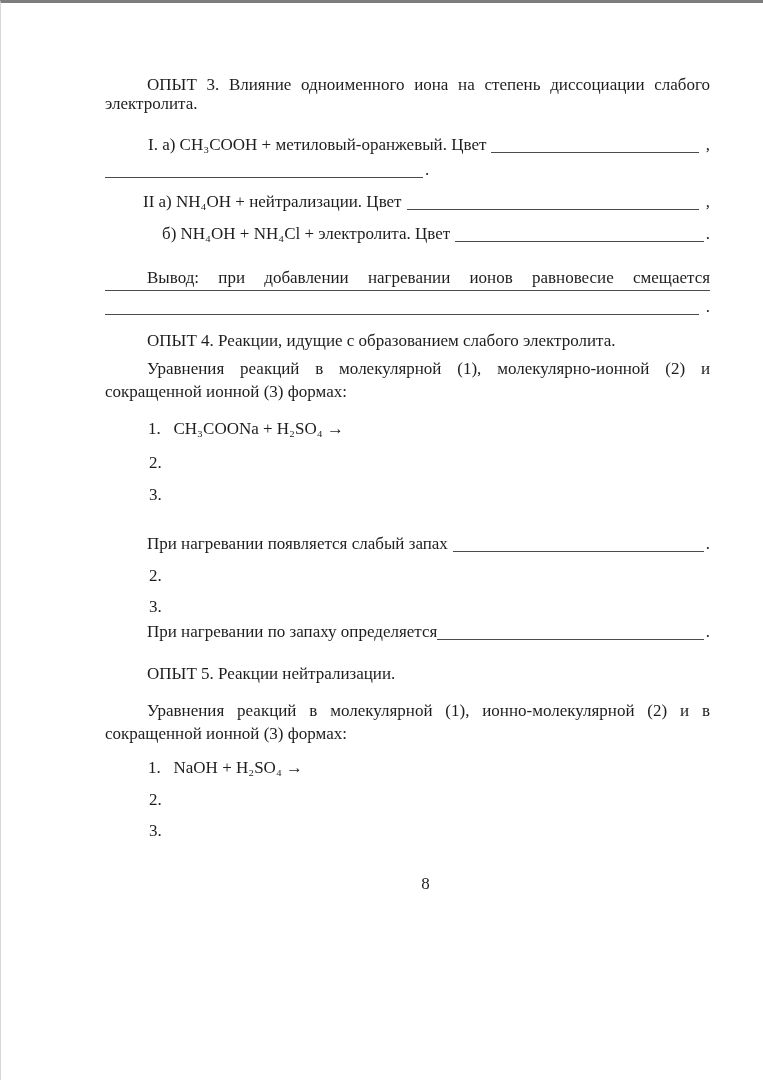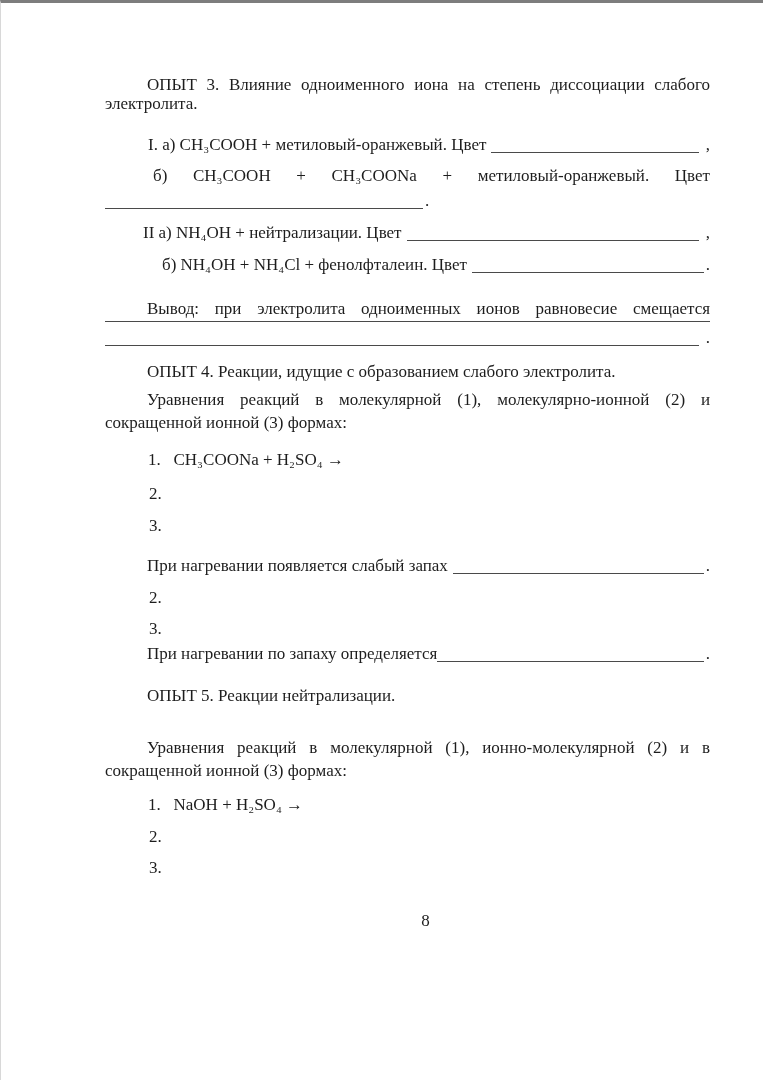--- a/index.html
+++ b/index.html
@@ -40,74 +40,73 @@
 
   <div class="fj" style="padding-left:42px; line-height:19px">ОПЫТ 3. Влияние одноименного иона на степень диссоциации слабого</div>
   <div class="ln" style="line-height:19px">электролита.</div>
 
   <div class="bl" style="margin-top:19px; padding-left:43px">
     <span class="pre">I. а) CH₃COOH + метиловый-оранжевый. Цвет</span>
     <span class="blank"></span>
     <span class="post spaced">,</span>
   </div>
 
-  <div class="fj" style="margin-top:6px; padding-left:48px">б) CH₃COOH + CH₃COONa + метиловый-оранжевый. Цвет</div>
   <div class="bl">
     <span class="blank noleft fixed"></span>
     <span class="post">.</span>
   </div>
 
   <div class="bl" style="margin-top:7px; padding-left:38px">
     <span class="pre">II а) NH₄OH + нейтрализации. Цвет</span>
     <span class="blank"></span>
     <span class="post spaced">,</span>
   </div>
 
   <div class="bl" style="margin-top:7px; padding-left:57px">
-    <span class="pre">б) NH₄OH + NH₄Cl + фенолфталеин. Цвет</span>
+    <span class="pre">б) NH₄OH + NH₄Cl + электролита. Цвет</span>
     <span class="blank"></span>
     <span class="post">.</span>
   </div>
 
-  <div class="fj" style="margin-top:20px; padding-left:42px; line-height:24px">Вывод: при электролита одноименных ионов равновесие смещается</div>
+  <div class="fj" style="margin-top:20px; padding-left:42px; line-height:24px">Вывод: при добавлении нагревании ионов равновесие смещается</div>
   <div class="bl" style="line-height:24px">
     <span class="blank noleft"></span>
   </div>
   <div class="bl" style="line-height:24px">
     <span class="blank noleft"></span>
     <span class="post spaced">.</span>
   </div>
 
   <div class="ln" style="margin-top:9px; padding-left:42px">ОПЫТ 4. Реакции, идущие с образованием слабого электролита.</div>
 
   <div class="fj" style="margin-top:4px; padding-left:42px; line-height:23px">Уравнения реакций в молекулярной (1), молекулярно-ионной (2) и</div>
   <div class="ln" style="line-height:23px">сокращенной ионной (3) формах:</div>
 
   <div class="ln" style="margin-top:13px; padding-left:43px">1.&nbsp;&nbsp; CH₃COONa + H₂SO₄ →</div>
   <div class="ln" style="margin-top:9px; padding-left:44px">2.</div>
   <div class="ln" style="margin-top:7px; padding-left:44px">3.</div>
 
-  <div class="bl" style="margin-top:15px; padding-left:42px">
+  <div class="bl" style="margin-top:24px; padding-left:42px">
     <span class="pre">При нагревании появляется слабый запах</span>
     <span class="blank"></span>
     <span class="post">.</span>
   </div>
 
   <div class="ln" style="margin-top:7px; padding-left:44px">2.</div>
   <div class="ln" style="margin-top:6px; padding-left:44px">3.</div>
 
   <div class="bl" style="padding-left:42px">
     <span class="pre">При нагревании по запаху определяется</span>
     <span class="blank noleft"></span>
     <span class="post">.</span>
   </div>
 
   <div class="ln" style="margin-top:17px; padding-left:42px">ОПЫТ 5. Реакции нейтрализации.</div>
 
-  <div class="fj" style="margin-top:28px; padding-left:42px; line-height:23px">Уравнения реакций в молекулярной (1), ионно-молекулярной (2) и в</div>
+  <div class="fj" style="margin-top:13px; padding-left:42px; line-height:23px">Уравнения реакций в молекулярной (1), ионно-молекулярной (2) и в</div>
   <div class="ln" style="line-height:23px">сокращенной ионной (3) формах:</div>
 
   <div class="ln" style="margin-top:10px; padding-left:43px">1.&nbsp;&nbsp; NaOH + H₂SO₄ →</div>
   <div class="ln" style="margin-top:7px; padding-left:44px">2.</div>
   <div class="ln" style="margin-top:6px; padding-left:44px">3.</div>
 
   <div class="pgnum">8</div>
 
 </div>
 

